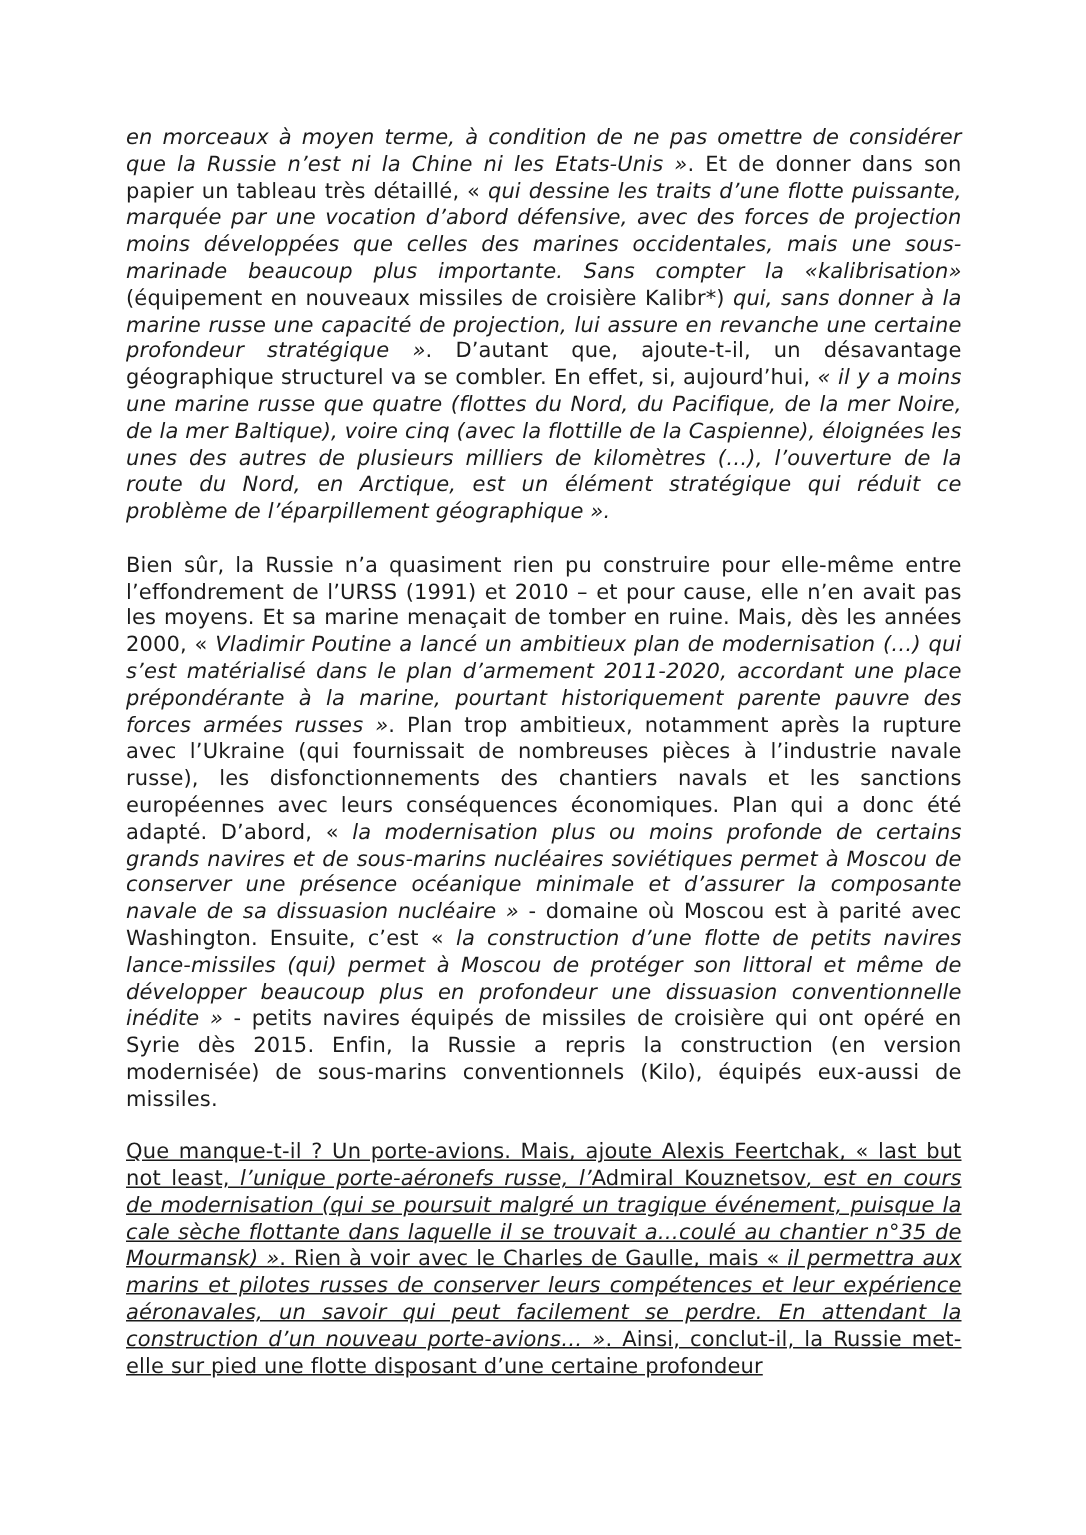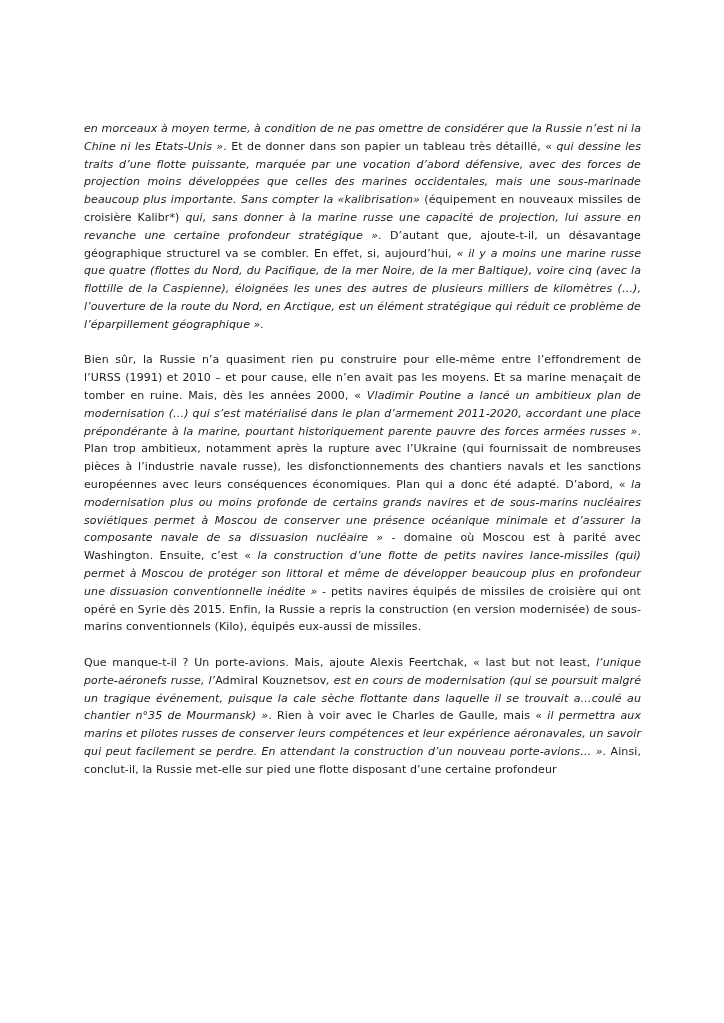--- a/index.html
+++ b/index.html
@@ -13,33 +13,33 @@
     height: 1023px;
     background: #ffffff;
     overflow: hidden;
     font-family: "DejaVu Sans", "Liberation Sans", sans-serif;
   }
   .text-body {
     position: absolute;
     left: 84px;
     top: 84px;
     width: 557px;
-    font-size: 11px;
+    font-size: 14px;
     line-height: 17.8px;
     color: #1b1b1b;
     text-align: justify;
     letter-spacing: 0.1px;
-    margin-top: 36px;
   }
   .text-body p {
     margin: 0 0 17.8px 0;
     padding: 0;
   }
   .text-body p:last-child {
     margin-bottom: 0;
+    text-decoration: underline;
   }
   .run-italic {
     font-style: italic;
   }
   .run-regular {
     font-style: normal;
   }
 </style>
 </head>
 <body>

